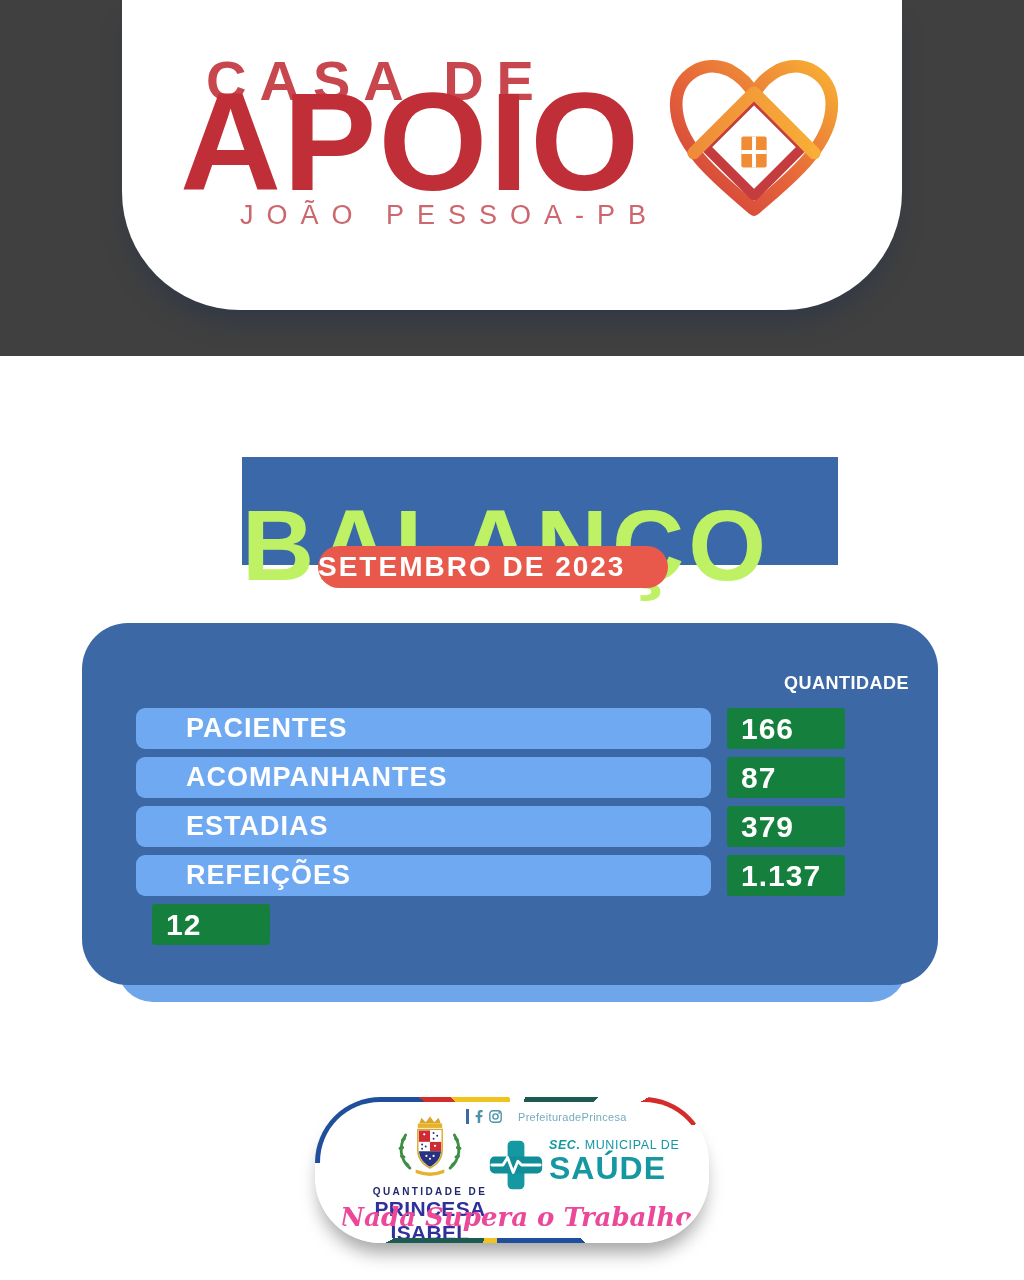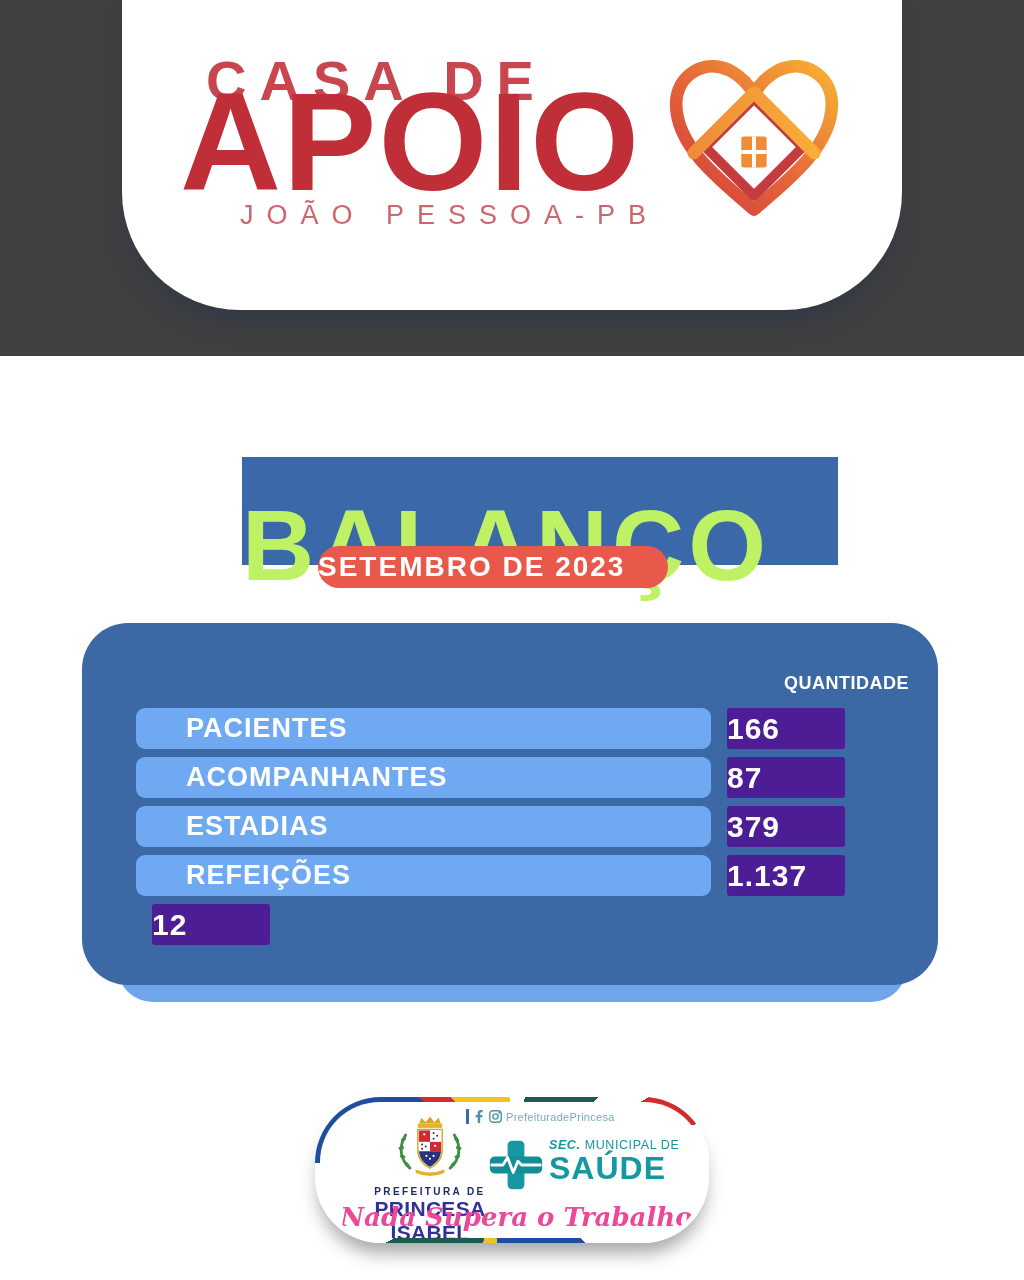--- a/index.html
+++ b/index.html
@@ -35,42 +35,42 @@
     background:#6FA6EB; border-radius:0 0 36px 36px; }
   .panel { position:absolute; left:82px; top:623px; width:856px; height:362px;
     background:#3C68A6; border-radius:46px; }
   .qty-header { position:absolute; left:656px; top:50px; color:#ffffff;
     font-size:18px; font-weight:700; letter-spacing:0.5px;margin-left:46px; }
   .rows { position:absolute; left:54px; top:85px; }
   .t-row { display:flex; height:41px; margin-bottom:8px; }
   .t-label { width:575px; height:41px; background:#6FA9F2; border-radius:9px;
     color:#ffffff; font-size:27px; font-weight:700; letter-spacing:1px;
     line-height:41px; padding-left:50px; }
-  .t-value { width:118px; height:41px; background:#4c1d95; border-radius:3px;
+  .t-value { width:118px; height:41px; background:#15803d; border-radius:3px;
     margin-left:16px; color:#ffffff; font-size:30px; font-weight:700;
-    letter-spacing:1px; line-height:41px; }
+    letter-spacing:1px; line-height:41px; padding-left:14px; }
 
   
   .footer-border {
     position:absolute; left:315px; top:1097px; width:394px; height:146px;
     border-radius:66px; padding:5px;
     background:conic-gradient(from 0deg,
       #ffffff 0deg 10deg, #1D5A52 10deg 50deg, #ffffff 50deg 62deg,
       #D42B2B 62deg 76deg, #ffffff 76deg 135deg, #1F4E9C 135deg 192deg,
       #F2C21E 192deg 202deg, #1D5A52 202deg 240deg, #ffffff 240deg 272deg,
       #1F4E9C 272deg 308deg, #D42B2B 308deg 320deg, #F2C21E 320deg 358deg,
       #ffffff 358deg 360deg);
     box-shadow:0 14px 18px -4px rgba(0,0,0,0.35);
   }
   .footer-pill { position:relative; width:100%; height:100%; background:#ffffff;
     border-radius:60px; overflow:hidden; }
   .social-row { position:absolute; left:146px; top:7px; display:flex; align-items:center;
     gap:4px; }
   .social-bar { width:3px; height:15px; background:#3C68A6; }
-  .social-text { font-size:11px; color:#74ACBE; letter-spacing:0.3px; }
+  .social-text { font-size:11px; color:#74ACBE; letter-spacing:0.3px;margin-left:12px; }
   .crest-col { position:absolute; left:26px; top:13px; width:168px; text-align:center; }
   .pref-small { margin-top:1px; font-size:10px; font-weight:700; letter-spacing:2.4px; color:#20286E; }
   .pref-name { font-size:21px; font-weight:800; letter-spacing:0.3px; color:#30309A; }
   .saude-col { position:absolute; left:168px; top:36px; display:flex; align-items:flex-start; }
   .saude-texts { margin-left:5px; }
   .sec-line { font-size:12.5px; color:#1598A2; letter-spacing:0.6px; }
   .sec-prefix { font-weight:800; font-style:italic; }
   .saude-word { font-size:32px; font-weight:800; letter-spacing:1px; color:#1598A2; line-height:1.05; }
   .slogan { position:absolute; left:0; right:0; bottom:6px; text-align:right;
     font-family:"DejaVu Serif", serif; font-style:italic; font-weight:700;
@@ -180,21 +180,21 @@
             <circle cx="55" cy="33" r="1.4" fill="#27337E"></circle>
           <circle cx="39" cy="41" r="1.4" fill="#27337E"></circle>
             <circle cx="44" cy="44" r="1.4" fill="#27337E"></circle>
             <circle cx="39" cy="47" r="1.4" fill="#27337E"></circle>
           <circle cx="57" cy="43" r="1.6" fill="#ffffff"></circle>
           <circle cx="45" cy="57" r="1.5" fill="#ffffff"></circle>
             <circle cx="50" cy="61" r="1.5" fill="#ffffff"></circle>
             <circle cx="55" cy="57" r="1.5" fill="#ffffff"></circle>
           <path d="M30 76 Q50 84 70 76 L70 81 Q50 89 30 81 Z" fill="#E6B12E"></path>
         </svg>
-        <div class="pref-small">PREFEITURA DE</div>
+        <div class="pref-small">QUANTIDADE DE</div>
         <div class="pref-name">PRINCESA ISABEL</div>
       </div>
 
       <div class="saude-col">
         <svg width="56" height="54" viewBox="0 0 60 56">
           <rect x="21" y="2" width="18" height="52" rx="5" fill="#1598A2"></rect>
           <rect x="2" y="19" width="56" height="18" rx="5" fill="#118E98"></rect>
           <polyline points="4,28 16,28 21,20 27,36 32,24 36,28 56,28" fill="none" stroke="#ffffff" stroke-width="3" stroke-linecap="round" stroke-linejoin="round"></polyline>
         </svg>
         <div class="saude-texts">

